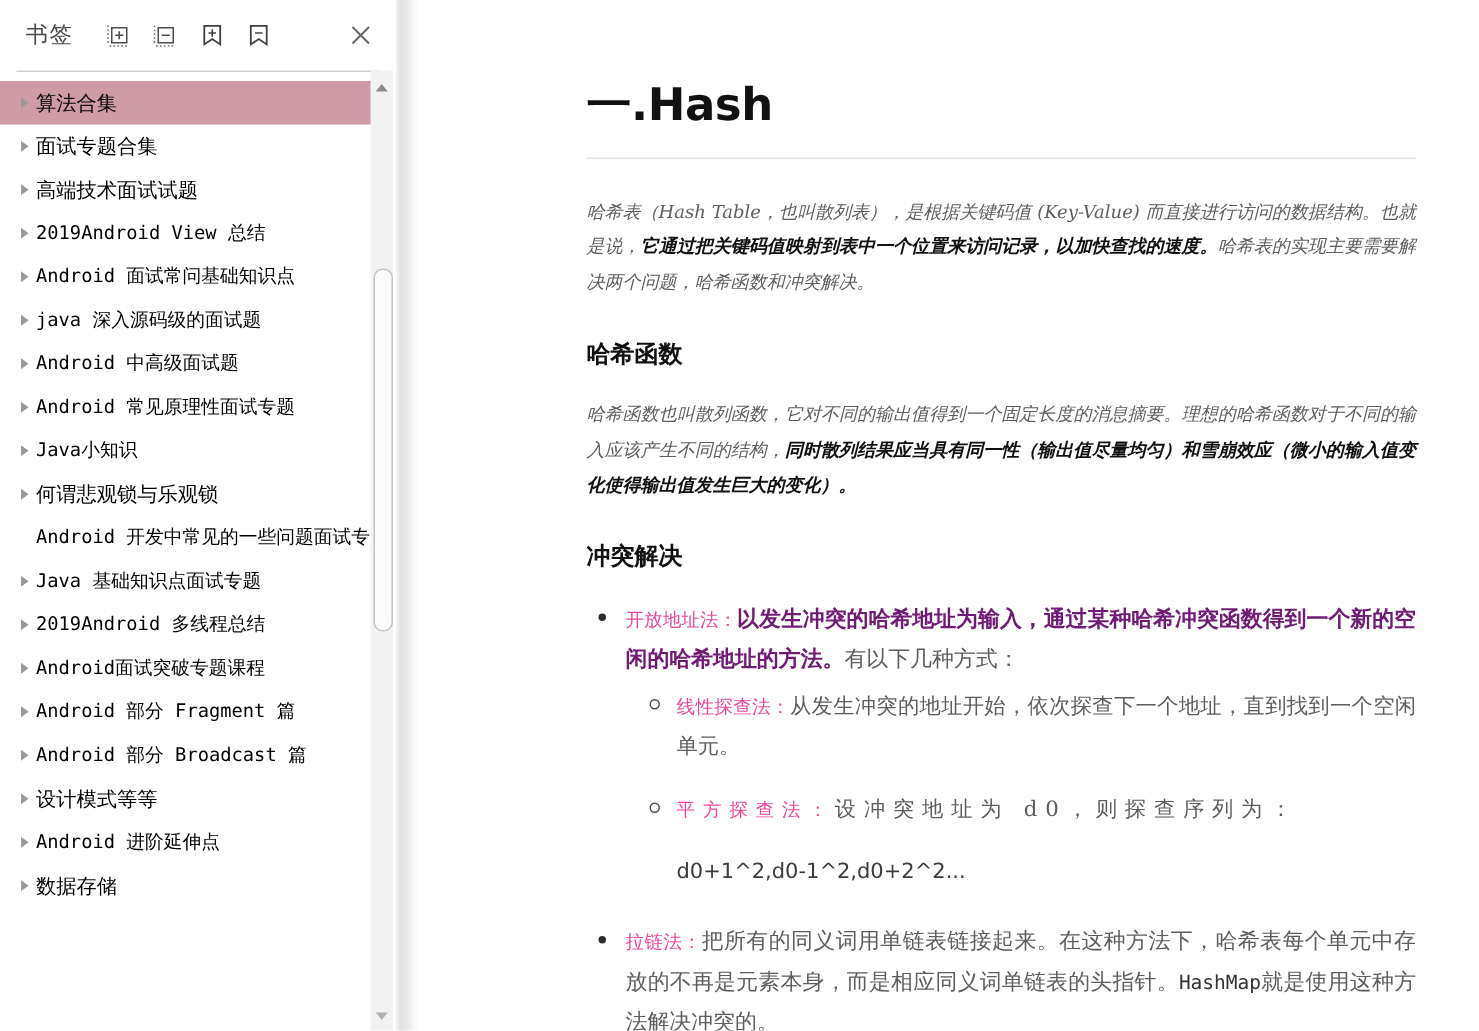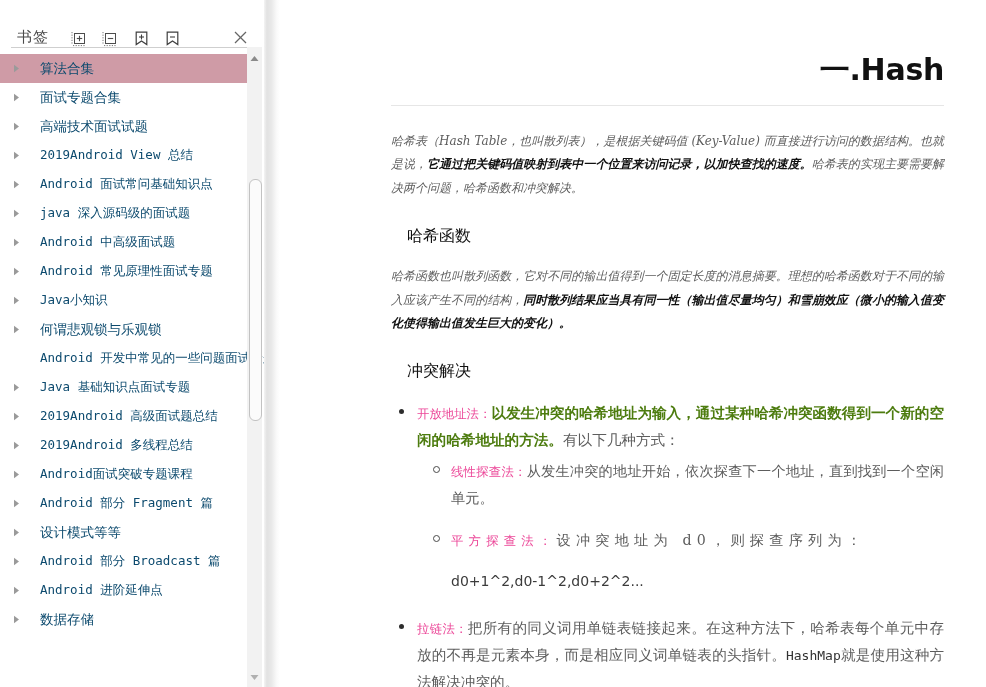--- a/index.html
+++ b/index.html
@@ -14,21 +14,21 @@
   
   .bm-panel{
     width:264px;height:687px;
     background:#ffffff;
     position:relative;
     box-sizing:border-box;
     display:flex;flex-direction:column;
   }
   .bm-header{
     height:47px;min-height:47px;
-    display:flex;align-items:flex-end;
+    display:flex;align-items:center;
     padding:0 14px 0 17px;
     box-sizing:border-box;
     position:relative;
   }
   .bm-title{
     font-size:15px;color:#4a4a4a;
     letter-spacing:1px;
     font-family:"DejaVu Sans",sans-serif;
   }
   .bm-tools{display:flex;align-items:center;gap:13px;margin-left:21px;}
@@ -63,23 +63,22 @@
     white-space:nowrap;
   }
   .bm-item.selected{background:#cf9ba6;margin-right:10px;}
   .bm-arrow{
     width:16px;min-width:16px;
     display:flex;align-items:center;justify-content:center;
   }
   .bm-arrow svg{display:block;}
   .bm-label{
     font-size:13.5px;
-    color:#0c4a6e;
+    color:#000000;
     font-family:"DejaVu Sans",sans-serif;
-    margin-left:16px;
   }
   .bm-label.mono{
     font-family:"DejaVu Sans Mono","Liberation Mono",monospace;
     font-size:12.5px;
     letter-spacing:0px;
   }
 
   
   .bm-scroll{
     position:absolute;right:2px;top:47px;
@@ -117,36 +116,35 @@
     padding:50px 42px 0 111px;
     overflow:hidden;
   }
   .doc-h1{
     font-size:30px;
     font-weight:bold;
     color:#111111;
     letter-spacing:-0.3px;
     margin:0 0 14px 0;
     font-family:"DejaVu Sans",sans-serif;
-    text-align:right;
   }
   .doc-rule{height:1px;background:#e6e6e6;margin:0 0 24px 0;}
   .doc-p{
     font-size:12px;
     line-height:1.95;
     color:#5d5d5d;
     margin:0 0 26px 0;
     text-align:justify;
     font-family:"DejaVu Serif","Liberation Serif",serif;
     font-style:italic;
   }
   .doc-p b{color:#111111;font-weight:bold;font-family:"DejaVu Sans",sans-serif;}
   .doc-h2{
-    font-size:16px;font-weight:normal;color:#111111;
-    margin:0 0 18px 16px;
+    font-size:16px;font-weight:bold;color:#111111;
+    margin:0 0 18px 0;
     font-family:"DejaVu Sans",sans-serif;
   }
   .doc-ul{margin:0;padding:0 0 0 26px;list-style:none;}
   .li1{
     position:relative;
     font-size:14.6px;line-height:1.85;
     color:#5d5d5d;
     margin-bottom:4px;
     text-align:justify;
     font-family:"DejaVu Serif","Liberation Serif",serif;
@@ -166,21 +164,21 @@
   }
   .li2>.mk{
     position:absolute;left:-18px;top:8px;
     width:5px;height:5px;border-radius:50%;
     border:1px solid #4a4a4a;background:transparent;
   }
   .term{
     font-family:"DejaVu Serif","Liberation Serif",serif;
     font-size:12.4px;color:#ec4899;
   }
-  .strong{font-family:"DejaVu Sans",sans-serif;font-weight:bold;color:#4d7c0f;font-size:14.6px;}
+  .strong{font-family:"DejaVu Sans",sans-serif;font-weight:bold;color:#701a75;font-size:14.6px;}
   .spaced{letter-spacing:5.2px;}
   .code{font-family:"DejaVu Sans Mono","Liberation Mono",monospace;font-size:13px;color:#333;}
   .formula{
     font-family:"DejaVu Sans",sans-serif;
     font-size:14px;color:#3b3b3b;
     margin:16px 0 0 0;
   }
 </style>
 </head>
 <body>
@@ -327,28 +325,20 @@
             </svg>
           </span>
           <span class="bm-label mono">Java 基础知识点面试专题</span>
         </div>
         <div class="bm-item">
           <span class="bm-arrow">
             <svg width="7" height="9" viewBox="0 0 7 9">
               <polygon points="1,0.8 6,4.5 1,8.2" fill="#9a9a9a"></polygon>
             </svg>
           </span>
-          <span class="bm-label mono">2019Android 高级面试题总结</span>
-        </div>
-        <div class="bm-item">
-          <span class="bm-arrow">
-            <svg width="7" height="9" viewBox="0 0 7 9">
-              <polygon points="1,0.8 6,4.5 1,8.2" fill="#9a9a9a"></polygon>
-            </svg>
-          </span>
           <span class="bm-label mono">2019Android 多线程总结</span>
         </div>
         <div class="bm-item">
           <span class="bm-arrow">
             <svg width="7" height="9" viewBox="0 0 7 9">
               <polygon points="1,0.8 6,4.5 1,8.2" fill="#9a9a9a"></polygon>
             </svg>
           </span>
           <span class="bm-label mono">Android面试突破专题课程</span>
         </div>
@@ -359,29 +349,29 @@
             </svg>
           </span>
           <span class="bm-label mono">Android 部分 Fragment 篇</span>
         </div>
         <div class="bm-item">
           <span class="bm-arrow">
             <svg width="7" height="9" viewBox="0 0 7 9">
               <polygon points="1,0.8 6,4.5 1,8.2" fill="#9a9a9a"></polygon>
             </svg>
           </span>
+          <span class="bm-label mono">Android 部分 Broadcast 篇</span>
+        </div>
+        <div class="bm-item">
+          <span class="bm-arrow">
+            <svg width="7" height="9" viewBox="0 0 7 9">
+              <polygon points="1,0.8 6,4.5 1,8.2" fill="#9a9a9a"></polygon>
+            </svg>
+          </span>
           <span class="bm-label">设计模式等等</span>
-        </div>
-        <div class="bm-item">
-          <span class="bm-arrow">
-            <svg width="7" height="9" viewBox="0 0 7 9">
-              <polygon points="1,0.8 6,4.5 1,8.2" fill="#9a9a9a"></polygon>
-            </svg>
-          </span>
-          <span class="bm-label mono">Android 部分 Broadcast 篇</span>
         </div>
         <div class="bm-item">
           <span class="bm-arrow">
             <svg width="7" height="9" viewBox="0 0 7 9">
               <polygon points="1,0.8 6,4.5 1,8.2" fill="#9a9a9a"></polygon>
             </svg>
           </span>
           <span class="bm-label mono">Android 进阶延伸点</span>
         </div>
         <div class="bm-item">

